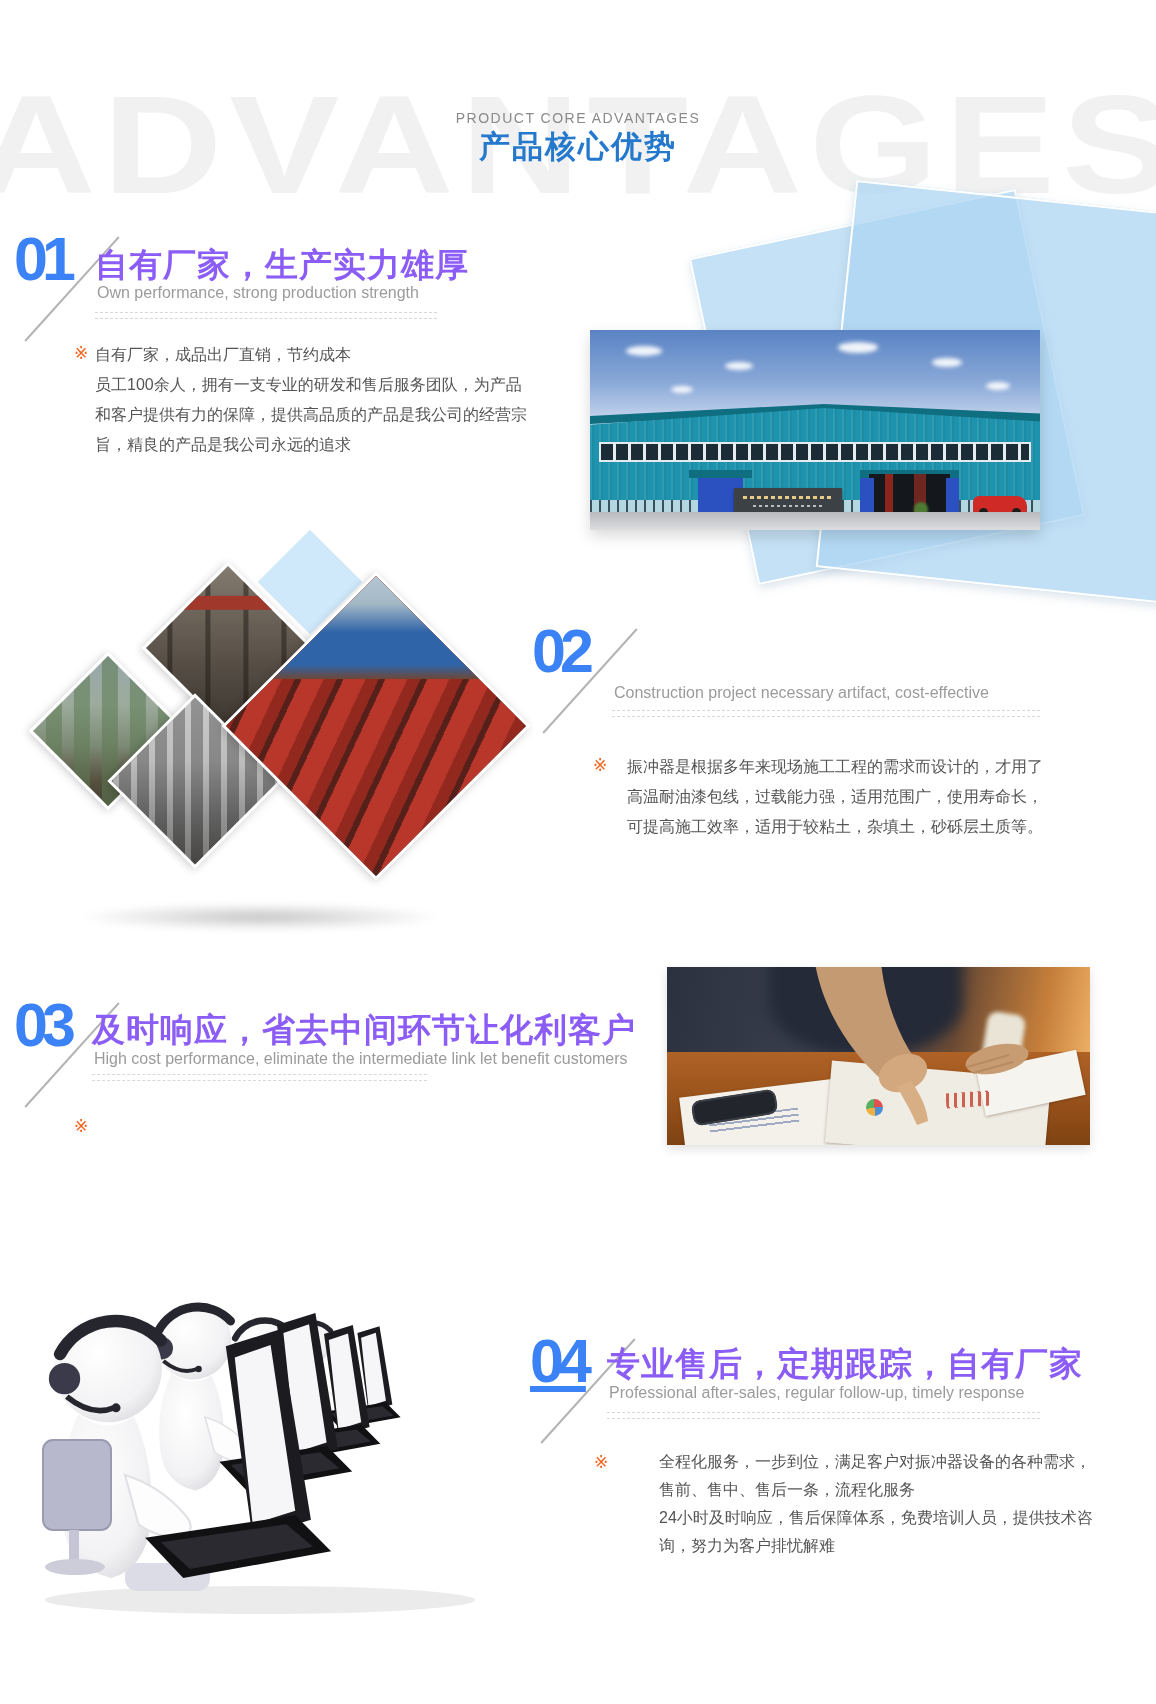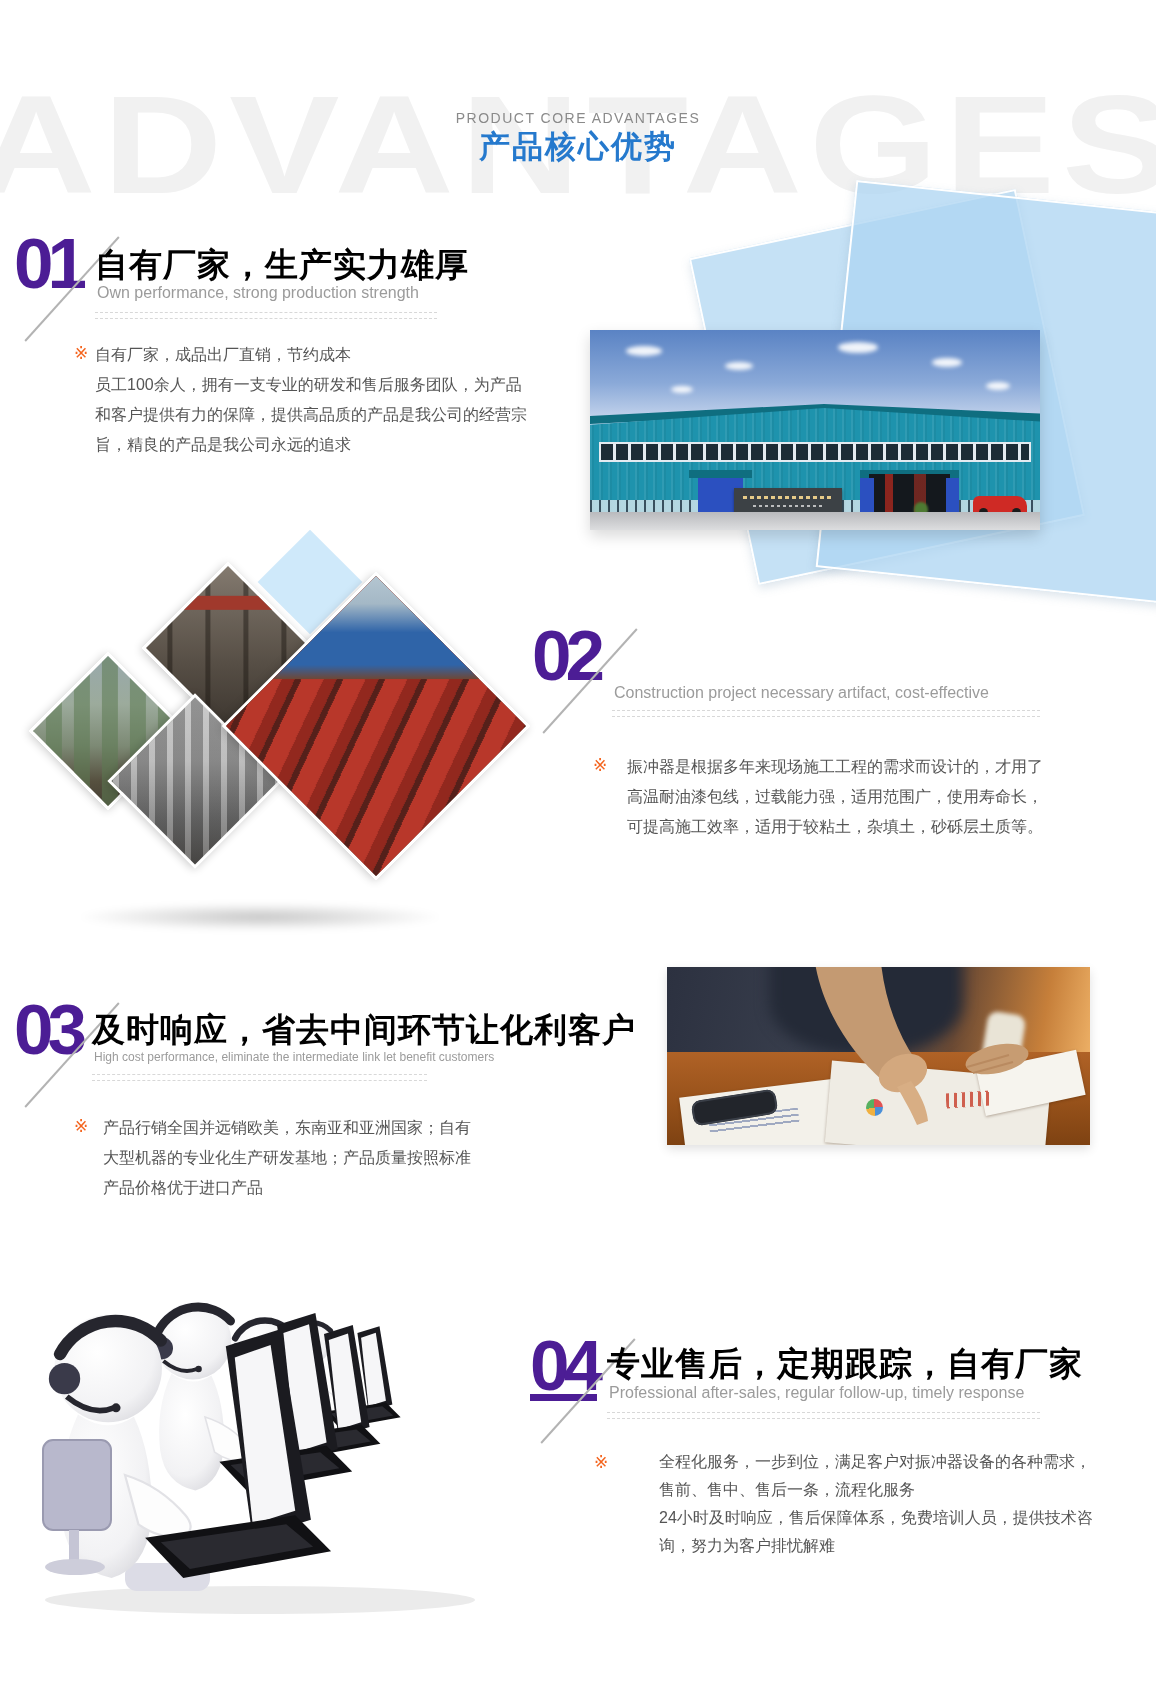--- a/index.html
+++ b/index.html
@@ -10,26 +10,26 @@
   
   .watermark{left:0;top:75px;width:1156px;text-align:center;font-size:140px;font-weight:700;
              color:#f1f1f1;letter-spacing:6px;white-space:nowrap;transform:scaleX(1.18);
              transform-origin:center;z-index:0;line-height:1;}
   .hdr-sub{left:0;top:110px;width:1156px;text-align:center;font-size:14px;color:#8a8a8a;
            letter-spacing:1.5px;z-index:2;}
   .hdr-title{left:0;top:126px;width:1156px;text-align:center;font-size:31px;font-weight:bold;
              color:#2579cd;letter-spacing:2px;z-index:2;}
 
   
-  .bignum{font-size:71px;font-weight:800;color:#4c1d95;line-height:0.78;letter-spacing:-6px;z-index:1;}
+  .bignum{font-size:61px;font-weight:800;color:#3b82f6;line-height:0.78;letter-spacing:-6px;z-index:1;}
   .bignum::after{content:"";position:absolute;left:-12px;top:52px;width:140px;height:2px;
                  background:#b3b3b3;transform:rotate(-48deg);}
-  .sec-title{font-size:33px;font-weight:bold;color:#000000;letter-spacing:1px;white-space:nowrap;z-index:2;}
+  .sec-title{font-size:33px;font-weight:bold;color:#8b5cf6;letter-spacing:1px;white-space:nowrap;z-index:2;}
   .sec-en{font-size:16px;color:#9b9b9b;white-space:nowrap;z-index:2;}
-  .sec-en.small{font-size:12px;}
+  .sec-en.small{font-size:16px;}
   .sep{height:5px;border-top:1px dashed #d8d8d8;border-bottom:1px dashed #d8d8d8;z-index:2;}
   .marker{font-size:17px;color:#f4651f;z-index:2;}
   .body-txt{font-size:16px;color:#555;line-height:30px;white-space:pre-line;z-index:2;}
   .body-txt.lh28{line-height:28px;margin-left:34px;}
 
   
   .art1{left:585px;top:190px;width:571px;height:385px;}
   .sheet{position:absolute;background:rgba(183,218,243,0.8);border:2px solid #fff;
          box-shadow:0 4px 10px rgba(120,150,180,0.25);}
   .sheetA{left:135px;top:30px;width:330px;height:330px;transform:rotate(-12deg);}
@@ -198,23 +198,20 @@
   <div class="abs marker" style="left:593px;top:755px;">※</div>
   <div class="abs body-txt" style="left:627px;top:752px;width:480px;">振冲器是根据多年来现场施工工程的需求而设计的，才用了
 高温耐油漆包线，过载能力强，适用范围广，使用寿命长，
 可提高施工效率，适用于较粘土，杂填土，砂砾层土质等。</div>
 
   <div class="abs bignum" style="left:14px;top:1002px;">03</div>
   <div class="abs sec-title" style="left:92px;top:1008px;">及时响应，省去中间环节让化利客户</div>
   <div class="abs sec-en small" style="left:94px;top:1050px;">High cost performance, eliminate the intermediate link let benefit customers</div>
   <div class="abs sep" style="left:92px;top:1074px;width:335px;"></div>
   <div class="abs marker" style="left:74px;top:1116px;">※</div>
-  <div class="abs body-txt" style="left:103px;top:1113px;width:420px;">产品行销全国并远销欧美，东南亚和亚洲国家；自有
-大型机器的专业化生产研发基地；产品质量按照标准
-产品价格优于进口产品</div>
 
   <div class="abs bizphoto">
     <div class="bp-top"></div>
     <div class="bp-person"></div>
     <div class="bp-desk"></div>
     <div class="bp-cuff"></div>
     <div class="bp-paper bp-p1"></div>
     <div class="bp-paper bp-p2"></div>
     <div class="bp-paper bp-p3"></div>
     <div class="bp-lines"></div>

